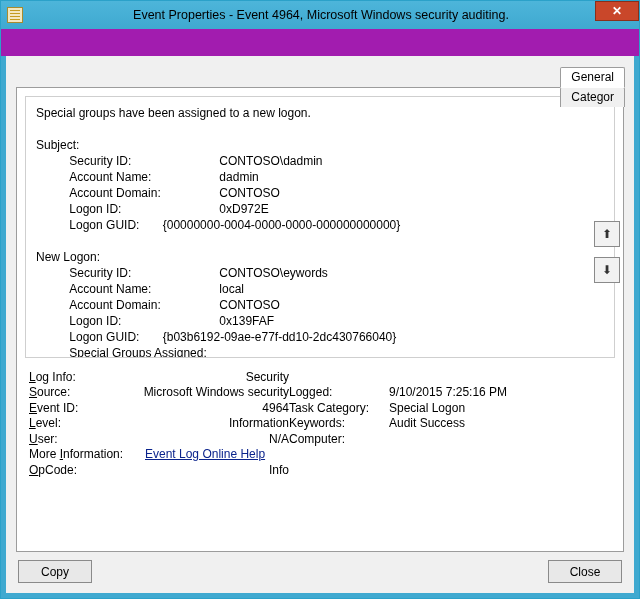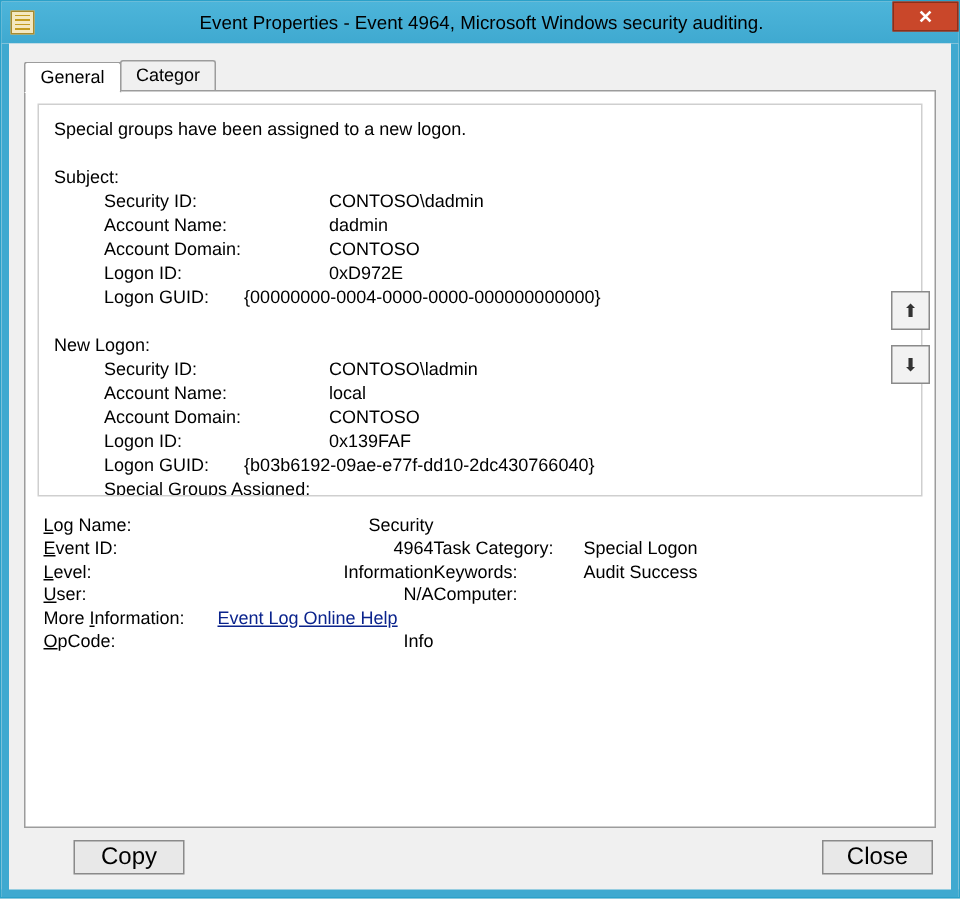--- a/index.html
+++ b/index.html
@@ -9,24 +9,25 @@
     font-size: 12px;
     background: #fff;
     width: 640px;
     height: 599px;
     overflow: hidden;
   }
   .window {
     width: 640px;
     height: 599px;
     border: 1px solid #2ba1c9;
-    background: #e5e5e5;
-    position: relative;
-    display: flex;
-    flex-direction: column;
+    background: #a21caf;
+    position: relative;
+    display: flex;
+    flex-direction: column;
+    gap: 27px;
   }
   .titlebar {
     height: 28px;
     background: linear-gradient(#4db5da, #3fa9d0);
     display: flex;
     align-items: center;
     padding: 0 0 0 6px;
     color: #000;
     position: relative;
   }
@@ -63,24 +64,25 @@
     border-top: none;
     background: #f0f0f0;
     flex: 1;
     display: flex;
     flex-direction: column;
     position: relative;
     padding: 10px 10px 8px 10px;
   }
   .tabs {
     display: flex;
-    align-items: center;
+    align-items: flex-end;
     height: 22px;
     position: relative;
     z-index: 2;
+    flex-direction: column;
   }
   .tab {
     border: 1px solid #9c9c9c;
     border-bottom: none;
     background: #f0f0f0;
     padding: 2px 10px 3px 10px;
     font-size: 12px;
     margin-right: -1px;
     border-radius: 2px 2px 0 0;
     cursor: default;
@@ -135,24 +137,23 @@
   .btnbar {
     display: flex;
     justify-content: space-between;
     padding: 8px 2px 2px 2px;
   }
   .winbtn {
     min-width: 74px;
     height: 23px;
     border: 1px solid #8a8a8a;
     background: #e8e8e8;
-    font-size: 16px;
+    font-size: 12px;
     cursor: default;
     padding: 0 12px;
-    margin-left: 31px;
   }
   .navbtn {
     width: 26px; height: 26px;
     border: 1px solid #8a8a8a;
     background: #f2f2f2;
     display:flex; align-items:center; justify-content:center;
     font-size: 12px;
     color:#333;
     cursor: default;
   }
@@ -196,32 +197,38 @@
       <div class="descbox"><span>Special groups have been assigned to a new logon.</span>
 
 <span>Subject:</span>
           <span class="subj-lbl">Security ID:</span>   <span>CONTOSO\dadmin</span>
           <span class="subj-lbl">Account Name:</span>   <span>dadmin</span>
           <span class="subj-lbl">Account Domain:</span>   <span>CONTOSO</span>
           <span class="subj-lbl">Logon ID:</span>   <span>0xD972E</span>
           <span class="lbl">Logon GUID:</span>       <span>{00000000-0004-0000-0000-000000000000}</span>
 
 <span>New Logon:</span>
-          <span class="subj-lbl">Security ID:</span>   <span>CONTOSO\ladmin</span>
+          <span class="subj-lbl">Security ID:</span>   <span>CONTOSO\eywords</span>
           <span class="subj-lbl">Account Name:</span>   <span>local</span>
           <span class="subj-lbl">Account Domain:</span>   <span>CONTOSO</span>
           <span class="subj-lbl">Logon ID:</span>   <span>0x139FAF</span>
           <span class="lbl">Logon GUID:</span>       <span>{b03b6192-09ae-e77f-dd10-2dc430766040}</span>
           <span>Special Groups Assigned:</span>
                     </div>
 
       <div class="meta">
         <div class="mrow">
-          <div class="mlbl"><span class="ul">L</span><span>og Name:</span></div>
+          <div class="mlbl"><span class="ul">L</span><span>og Info:</span></div>
           <div class="mval">Security</div>
+        </div>
+        <div class="mrow">
+          <div class="mlbl"><span class="ul">S</span><span>ource:</span></div>
+          <div class="mval">Microsoft Windows security</div>
+          <div class="mlbl2"><span>Logge</span><span class="ul">d</span><span>:</span></div>
+          <div class="mval2">9/10/2015 7:25:16 PM</div>
         </div>
         <div class="mrow">
           <div class="mlbl"><span class="ul">E</span><span>vent ID:</span></div>
           <div class="mval">4964</div>
           <div class="mlbl2"><span>Task Categor</span><span class="ul">y</span><span>:</span></div>
           <div class="mval2">Special Logon</div>
         </div>
         <div class="mrow">
           <div class="mlbl"><span class="ul">L</span><span>evel:</span></div>
           <div class="mval">Information</div>

